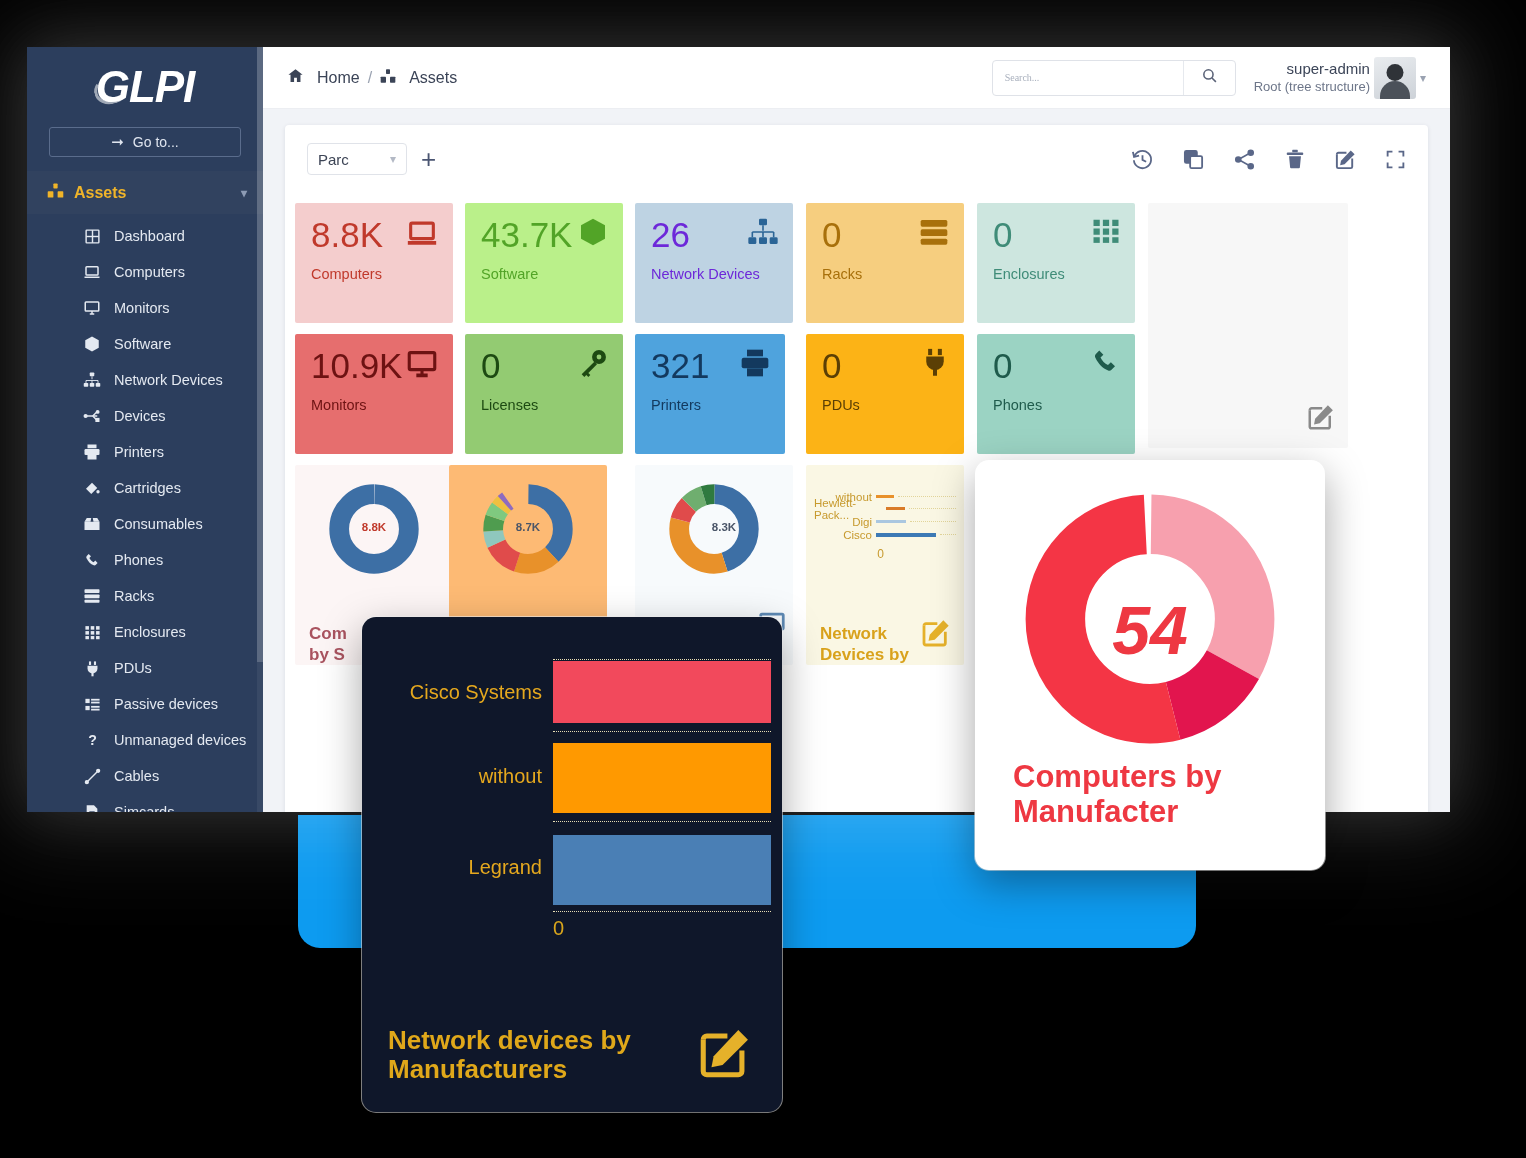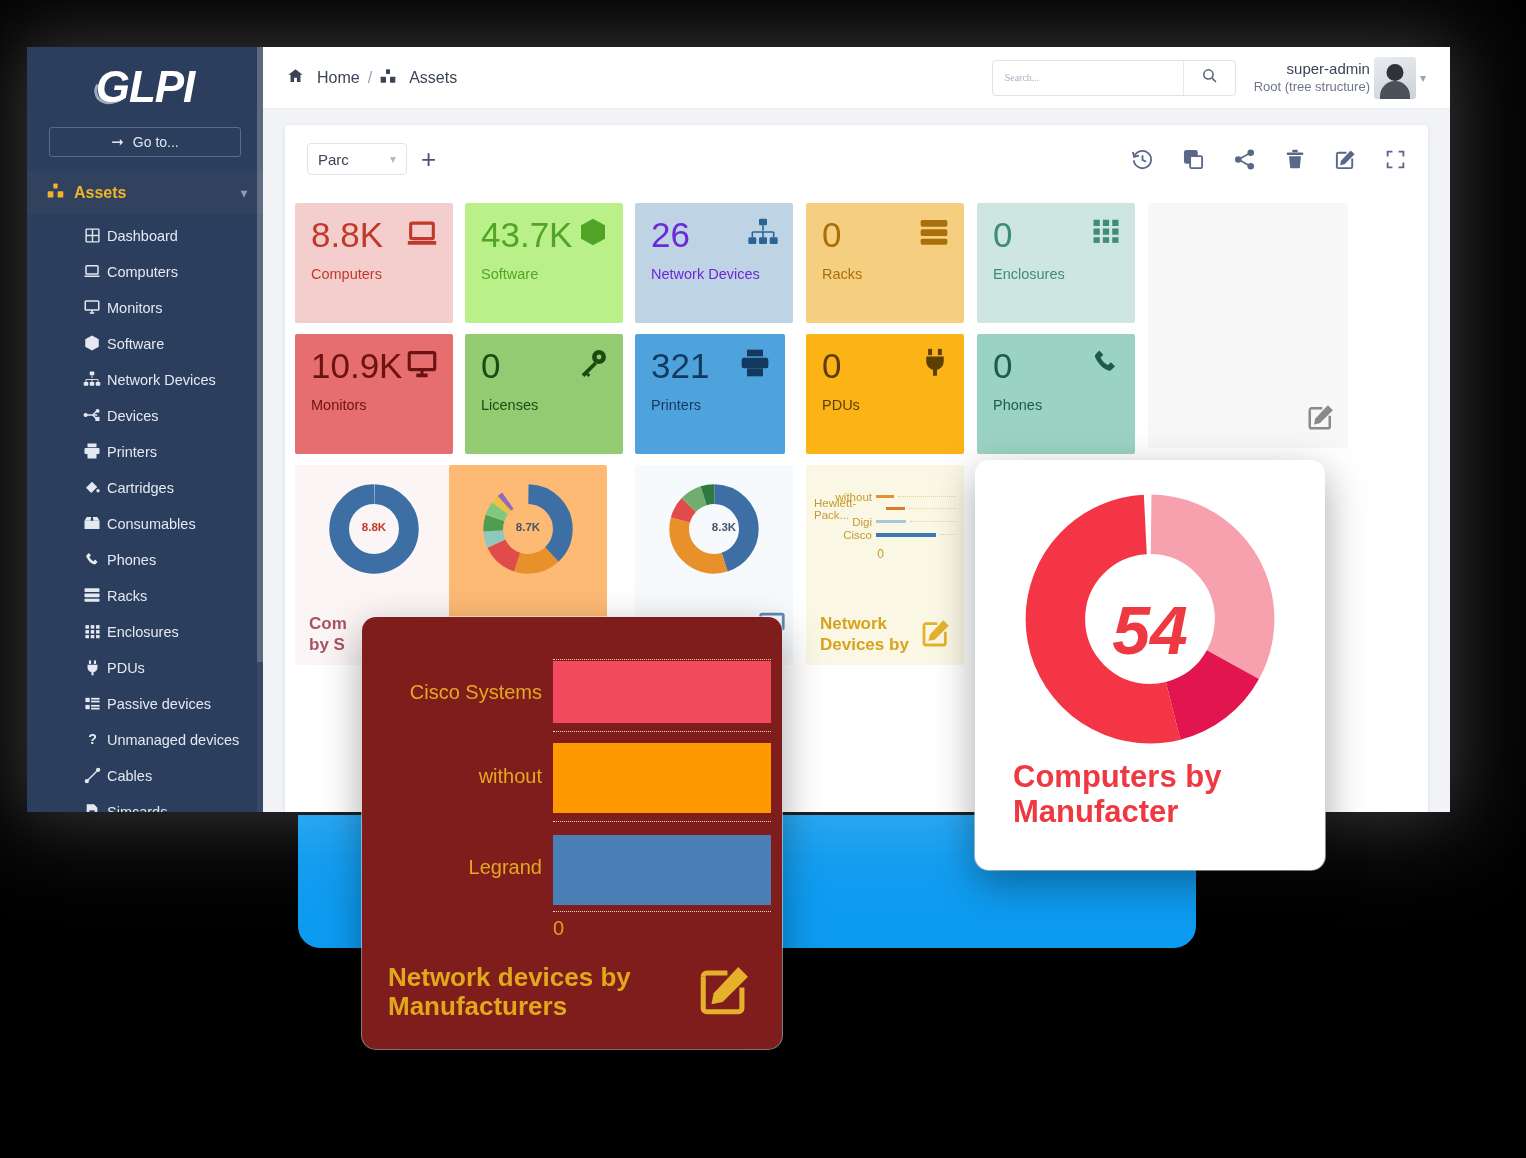--- a/index.html
+++ b/index.html
@@ -55,21 +55,21 @@
     display: flex; align-items: center; gap: 10px;
     padding: 11px 16px 11px 20px;
     background: #31425f;
     color: #f0b429; font-weight: bold; font-size: 16px;
     cursor: pointer;
   }
   .assets-head .chev { margin-left: auto; color: #8d9bb4; font-size: 12px; }
 
   .nav-list { padding-top: 4px; }
   .nav-item {
-    display: flex; align-items: flex-start; gap: 6px;
+    display: flex; align-items: center; gap: 13px;
     padding: 8px 10px 8px 56px;
     font-size: 14.5px; color: #e4e9f1; cursor: pointer; line-height: 20px;
   }
   .nav-item .ic { width: 18px; height: 18px; display:inline-flex; align-items:center; justify-content:center; flex: 0 0 18px; }
   .nav-item svg { display:block; }
 
   .side-scrollbar {
     position: absolute; right: 0; top: 0; width: 6px; height: 765px;
     background: rgba(255,255,255,0.06);
   }
@@ -133,35 +133,35 @@
     overflow:hidden;
   }
   .tile .num { font-size: 35px; line-height: 1; font-weight: 400; }
   .tile .lbl { font-size: 14.5px; margin-top: 14px; }
   .tile .tic { position:absolute; right: 14px; top: 13px; }
 
   .chartcard {
     position:absolute; background:#fdfbfb; border-radius:2px; overflow:hidden;
   }
   .chartcard .cc-title {
-    position:absolute; left: 14px; bottom: 10px; font-weight:bold; font-size: 17px; line-height: 1.25;
+    position:absolute; left: 14px; bottom: 0; font-weight:bold; font-size: 17px; line-height: 1.25;
   }
   .chartcard .cc-edit { position:absolute; right: 12px; bottom: 12px; }
 
   .donut-svg { position:absolute; left:50%; top: 18px; transform:translateX(-50%); }
   .donut-center { position:absolute; left:50%; transform:translateX(-50%); font-size: 11.5px; font-weight: bold; }
 
   
   .popcard {
     position:absolute; border-radius: 14px;
     box-shadow: 0 14px 40px rgba(0,0,0,0.35), 0 0 0 1px rgba(255,255,255,0.6);
   }
   #pop-bar {
-    left: 362px; top: 617px; width: 420px; height: 432px;
-    background: #7f1d1d;
+    left: 362px; top: 617px; width: 420px; height: 495px;
+    background: #0f172a;
   }
   #pop-donut {
     left: 975px; top: 460px; width: 350px; height: 410px;
     background: #ffffff;
   }
   .pop-title { font-weight: bold; line-height:1.12; }
 
   .barlabel { font-size: 20px; color:#e5a81e; text-align:right; }
 
   

